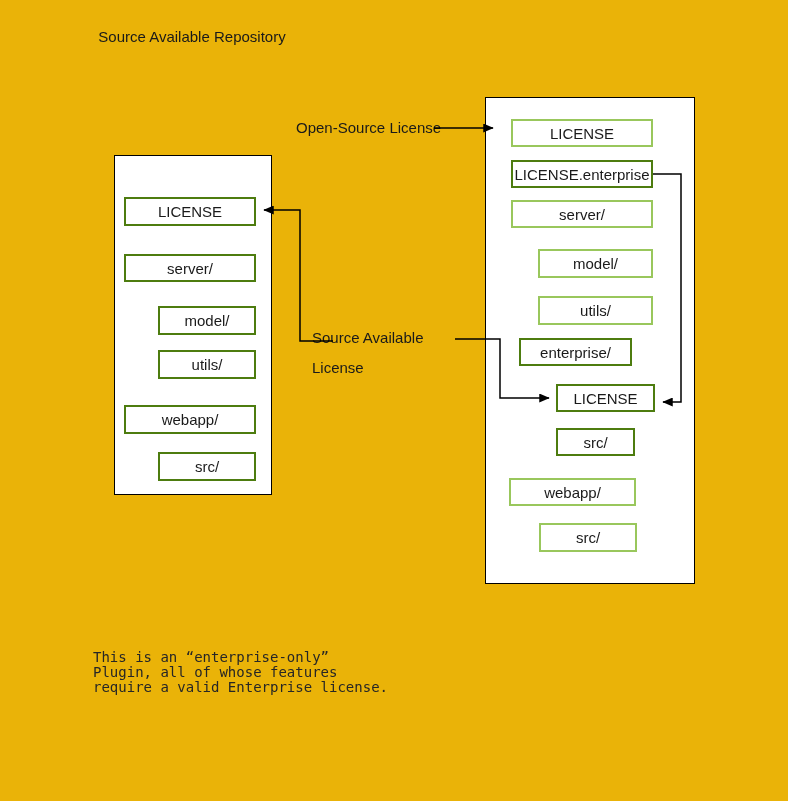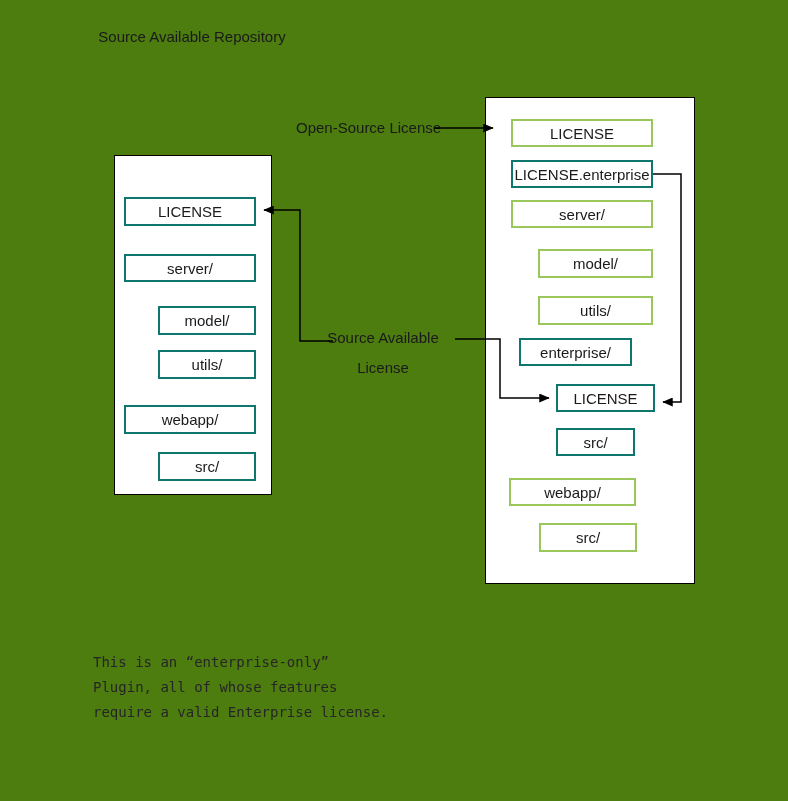--- a/index.html
+++ b/index.html
@@ -1,31 +1,31 @@
 <!DOCTYPE html>
 <html><head>
 <meta charset="utf-8">
 <style>
   html,body{margin:0;padding:0;background:#ffffff;}
   #canvas{
-    position:relative;width:788px;height:801px;background:#4d7c0f;
+    position:relative;width:788px;height:801px;background:#eab308;
     font-family:"Liberation Sans",sans-serif;color:#1a1a1a;overflow:hidden;
   }
   .title{position:absolute;font-size:15px;text-align:center;color:#1a1a1a;}
   .repo-frame{position:absolute;border:1px solid #000;background:#fff;}
   .fbox{
     position:absolute;background:#fff;display:flex;align-items:center;justify-content:center;
     font-size:15px;color:#1a1a1a;box-sizing:border-box;
   }
-  .orange{border:2px solid #0f766e;}
+  .orange{border:2px solid #4d7c0f;}
   .green{border:2px solid #99C75C;}
   .arrow-label{position:absolute;font-size:15px;color:#1a1a1a;line-height:16px;}
   .note{
     position:absolute;font-family:"DejaVu Sans Mono","Liberation Mono",monospace;
-    font-size:14px;line-height:25px;color:#262626;white-space:pre-line;
+    font-size:14px;line-height:15px;color:#262626;white-space:pre-line;
   }
   #connectors{position:absolute;left:0;top:0;pointer-events:none;}
 </style>
 </head>
 <body>
 
 <div id="canvas">
 
   <div class="title" style="left:64px;top:28px;width:256px">Source Available Repository</div>
 
@@ -75,21 +75,21 @@
     <span>src/</span>
     </div>
   <div class="fbox green" style="left:509px;top:478px;width:127px;height:28px">
     <span>webapp/</span>
     </div>
   <div class="fbox green" style="left:539px;top:523px;width:98px;height:29px">
     <span>src/</span>
     </div>
 
   <div class="arrow-label" style="left:296px;top:120px">Open-Source License</div>
-  <div class="arrow-label" style="left:303px;top:330px;width:160px;text-align:center">
+  <div class="arrow-label" style="left:312px;top:330px;width:160px;">
     <div>Source Available</div>
     <div style="margin-top:14px">License</div>
   </div>
 
   <svg id="connectors" width="788" height="801" viewBox="0 0 788 801">
     <defs>
       <marker id="ah" markerWidth="7" markerHeight="6" refX="6.5" refY="3" orient="auto">
         <path d="M0,0 L7,3 L0,6 Z" fill="#000"></path>
       </marker>
     </defs>

